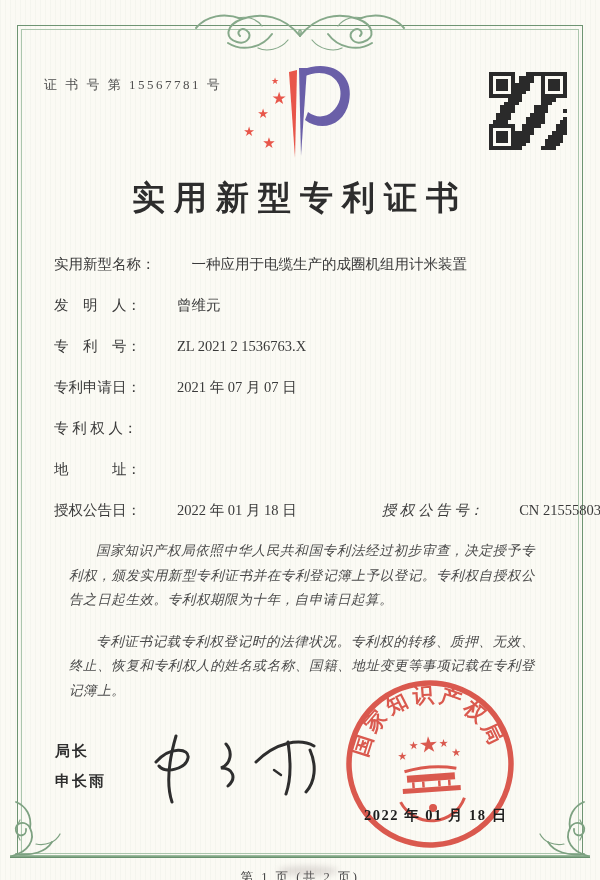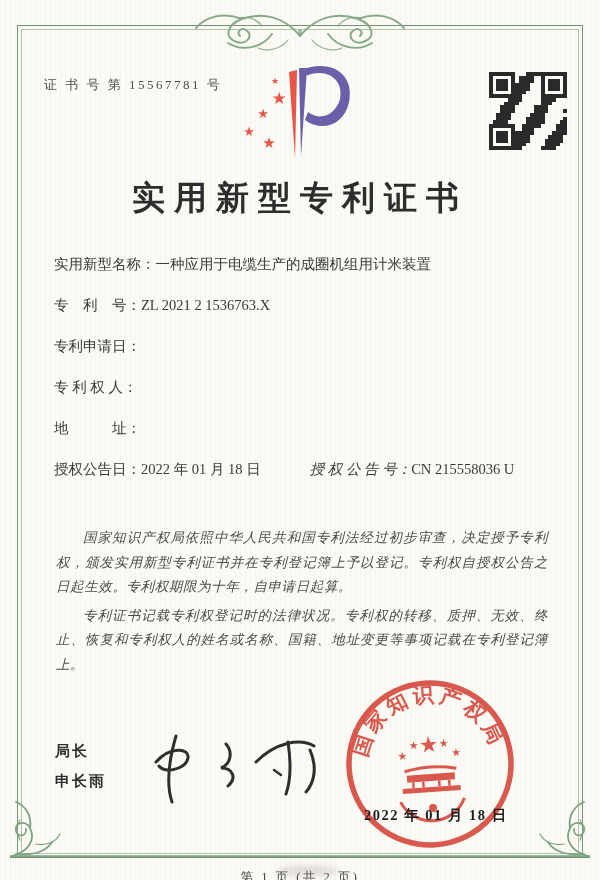--- a/index.html
+++ b/index.html
@@ -29,30 +29,30 @@
     position:absolute;left:44px;top:76px;
     font-size:13px;letter-spacing:2.5px;color:#4f4f4f;
   }
   .logo{position:absolute;left:233px;top:56px;width:134px;height:112px;}
   .qr{position:absolute;left:489px;top:72px;width:78px;height:78px;}
   .title{
     position:absolute;left:0;right:0;top:176px;text-align:center;
     font-size:33px;font-weight:700;letter-spacing:9px;color:#2d2d2d;
   }
   .fields{position:absolute;left:54px;top:252px;width:496px;font-size:14.5px;color:#3a3a3a;}
-  .frow{display:flex;height:25px;line-height:25px;margin-bottom:16px;white-space:nowrap;}
+  .frow{display:flex;height:25px;line-height:25px;margin-bottom:16px;white-space:nowrap;gap:36px;}
   .frow .lab{flex:0 0 auto;}
   .frow .val{flex:0 0 auto;}
   .grant-pair2{margin-left:49px;font-style:italic;}
   .paras{
     position:absolute;left:52px;top:522px;width:500px;
     font-size:13.5px;line-height:1.82;color:#4a4a4a;
     font-style:italic;letter-spacing:0.6px;text-align:justify;
   }
-  .paras p{margin:4px;text-indent:2em;font-style:italic;}
+  .paras p{margin:17px;text-indent:2em;font-style:italic;}
   .director{position:absolute;left:55px;top:736px;font-size:15px;color:#2f2f2f;line-height:30px;font-weight:600;letter-spacing:2px;}
   .signature{position:absolute;left:138px;top:722px;width:200px;height:90px;}
   .seal{position:absolute;left:342px;top:676px;width:176px;height:176px;transform:rotate(-4deg);opacity:0.9;}
   .seal-date{
     position:absolute;left:364px;top:806px;z-index:5;
     font-size:14.5px;letter-spacing:1.5px;color:#1e1e1e;font-weight:600;
   }
   .footer{
     position:absolute;left:0;right:0;top:837px;text-align:center;
     font-size:12.5px;letter-spacing:2.5px;color:#454545;margin-top:32px;
@@ -282,25 +282,30 @@
   </svg>
 
 <div class="title">实用新型专利证书</div>
 
 <div class="fields">
   <div class="frow">
     <span class="lab">实用新型名称：</span>
     <span class="val">一种应用于电缆生产的成圈机组用计米装置</span>
   </div>
   <div class="frow">
+    <span class="lab">发　明　人：</span>
+    <span class="val">曾维元</span>
+  </div>
+  <div class="frow">
     <span class="lab">专　利　号：</span>
     <span class="val">ZL 2021 2 1536763.X</span>
   </div>
   <div class="frow">
     <span class="lab">专利申请日：</span>
+    <span class="val">2021 年 07 月 07 日</span>
   </div>
   <div class="frow">
     <span class="lab">专 利 权 人：</span>
   </div>
   <div class="frow">
     <span class="lab">地　　　址：</span>
   </div>
   <div class="frow">
     <span class="lab">授权公告日：</span>
     <span class="val">2022 年 01 月 18 日</span>

